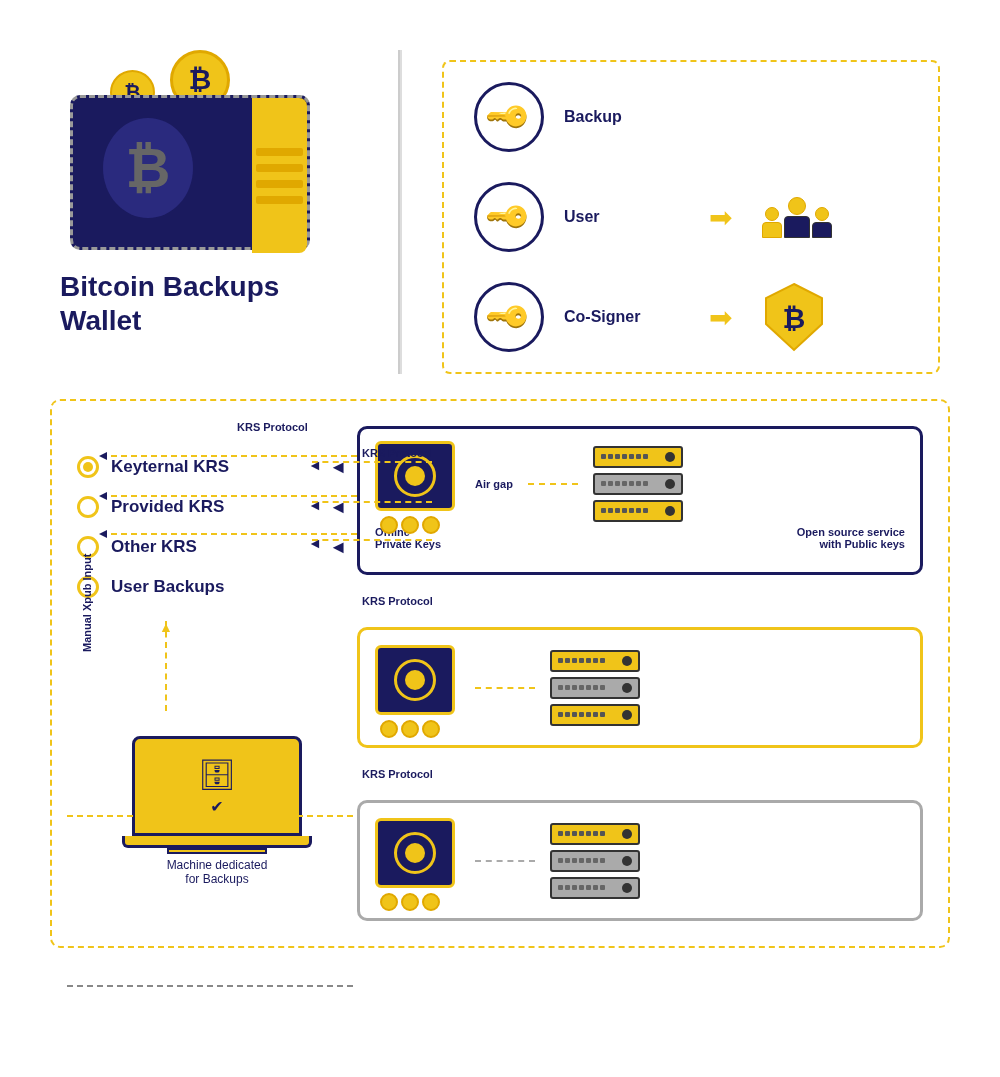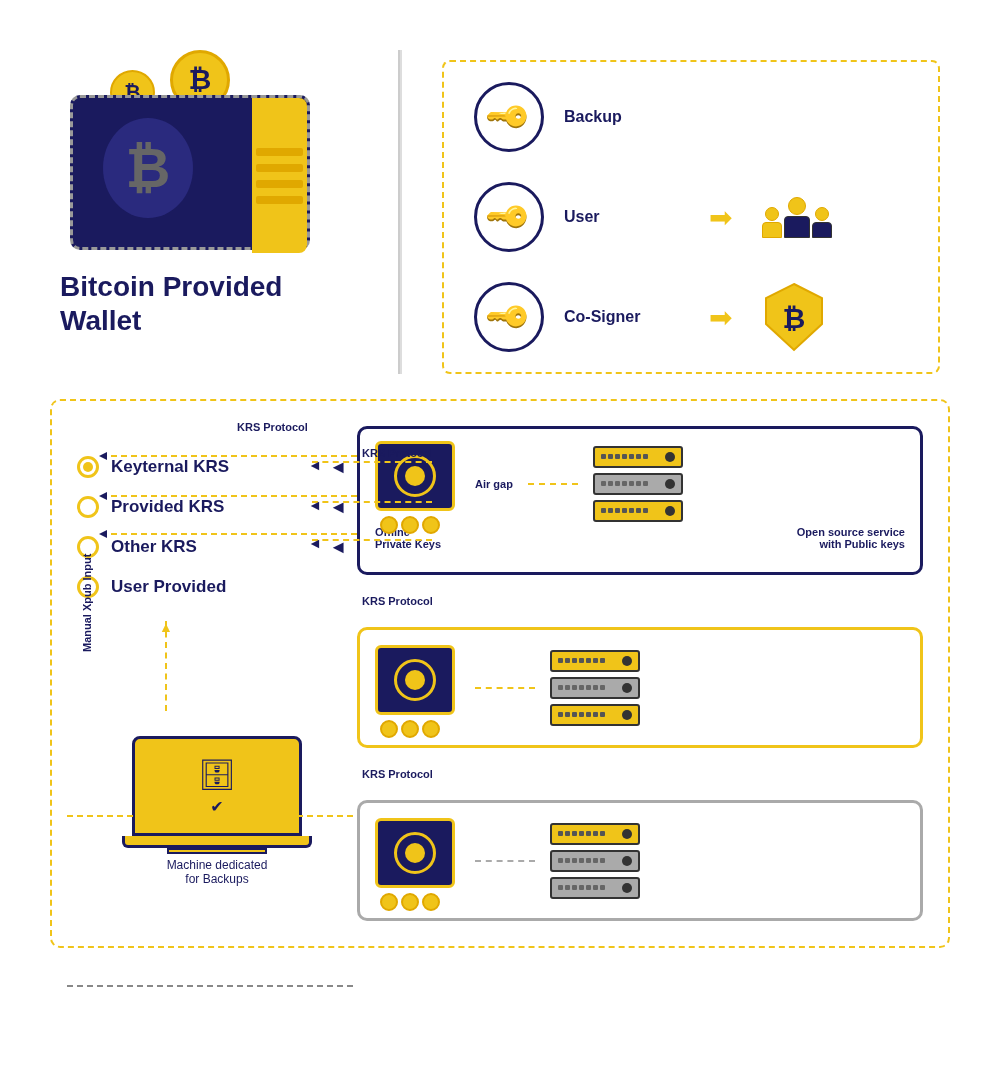--- a/index.html
+++ b/index.html
@@ -233,21 +233,21 @@
           <div style="position:absolute; right:15px; top:30px; font-size:40px; color:#f0c419; transform:rotate(-30deg);">🔑</div>
 
           <div style="position:absolute; right:0; top:0; width:55px; height:155px; background:#f0c419; border-radius:0 8px 8px 0; display:flex; flex-direction:column; justify-content:center; gap:8px; padding:8px 4px;">
             <div style="height:8px; background:#e0a800; border-radius:2px;"></div>
             <div style="height:8px; background:#e0a800; border-radius:2px;"></div>
             <div style="height:8px; background:#e0a800; border-radius:2px;"></div>
             <div style="height:8px; background:#e0a800; border-radius:2px;"></div>
           </div>
         </div>
       </div>
-      <div class="wallet-title" style="font-size:28px; font-weight:900; color:#1a1a5e; line-height:1.2;">Bitcoin Provided Wallet</div>
+      <div class="wallet-title" style="font-size:28px; font-weight:900; color:#1a1a5e; line-height:1.2;">Bitcoin Backups Wallet</div>
     </div>
 
     <div style="width:2px; background:#ddd; margin: 0 0;"></div>
 
     <div class="right-keys">
       <div class="dashed-box">
 
         <div class="key-row">
           <div class="key-circle">
             <span style="font-size:30px; transform:rotate(45deg); display:inline-block; color:#1a1a5e;">🔑</span>
@@ -316,21 +316,21 @@
             <span>Provided KRS</span>
             <span style="position:absolute; right:-10px; font-size:18px; color:#1a1a5e;">◄</span>
           </div>
           <div class="krs-option" style="position:relative;">
             <div class="radio-circle"></div>
             <span>Other KRS</span>
             <span style="position:absolute; right:-10px; font-size:18px; color:#1a1a5e;">◄</span>
           </div>
           <div class="krs-option">
             <div class="radio-circle"></div>
-            <span>User Provided</span>
+            <span>User Backups</span>
           </div>
         </div>
 
         <div style="position: relative; height: 100px; margin-top: 10px;">
           <div style="position:absolute; left:88px; top:5px; width:2px; height:90px; border-left: 2.5px dashed #f0c419;"></div>
           <div style="position:absolute; left:82px; top:3px; font-size:14px; color:#f0c419;">▲</div>
           <div style="position:absolute; left:10px; top:30px; font-size:11px; font-weight:bold; color:#1a1a5e; transform:rotate(-90deg); transform-origin: left center; white-space:nowrap;">Manual Xpub Input</div>
         </div>
 
         <div class="laptop-wrap" style="margin-left:20px;">

